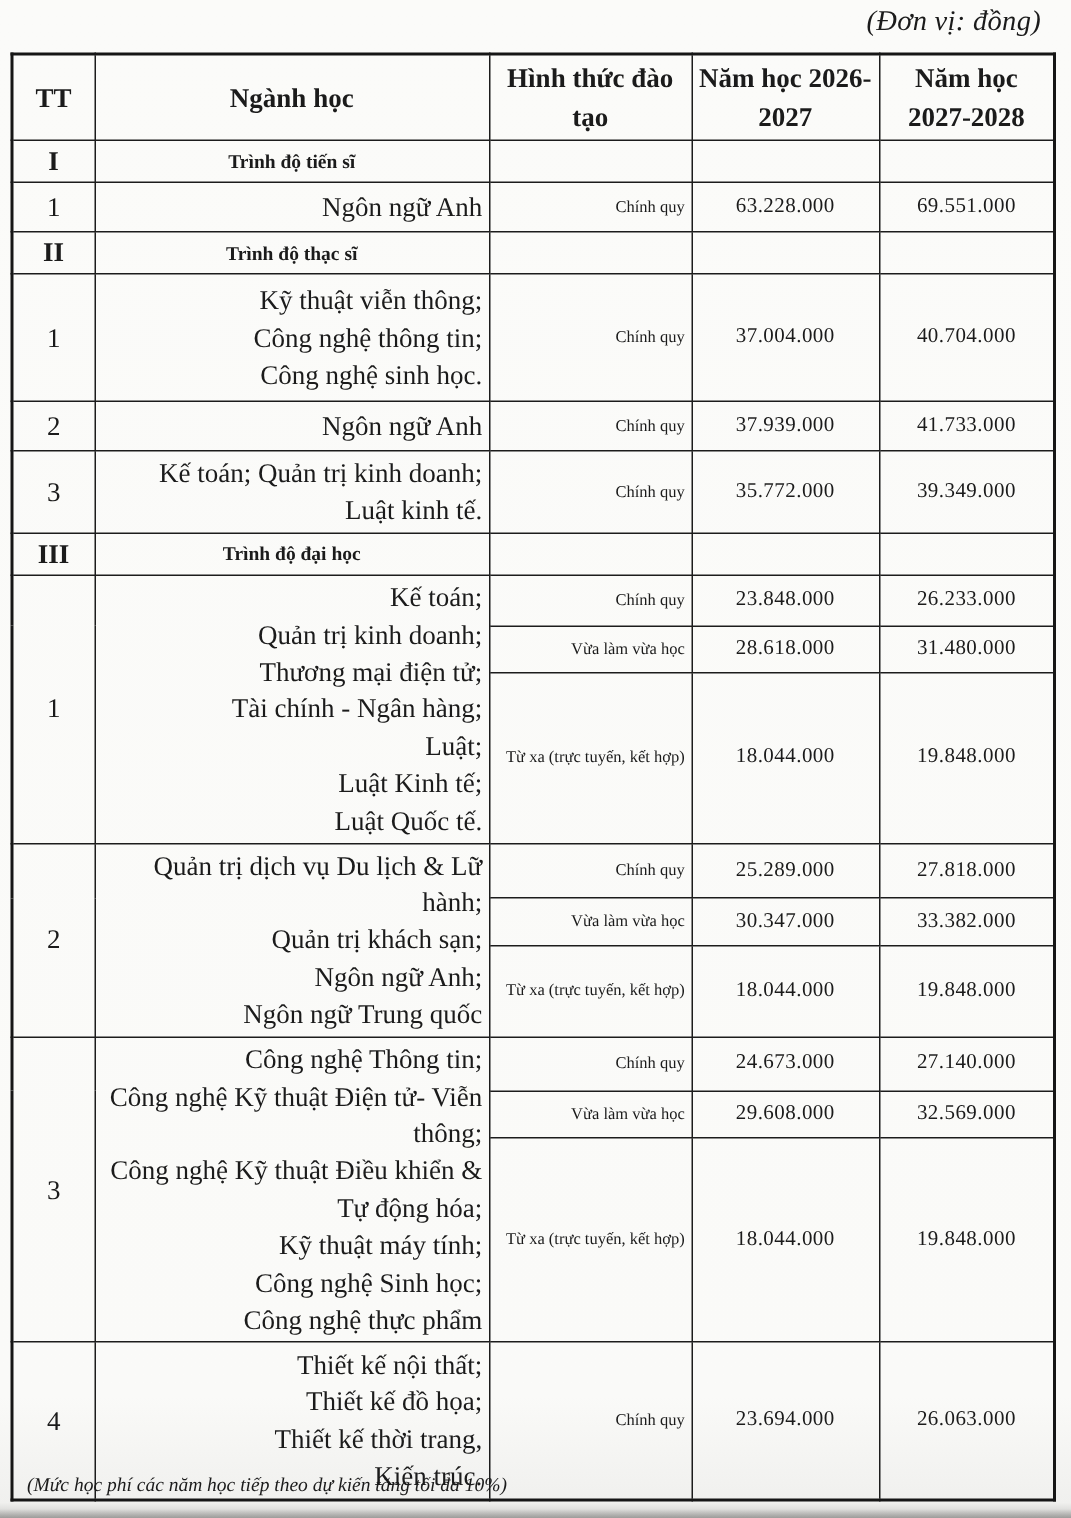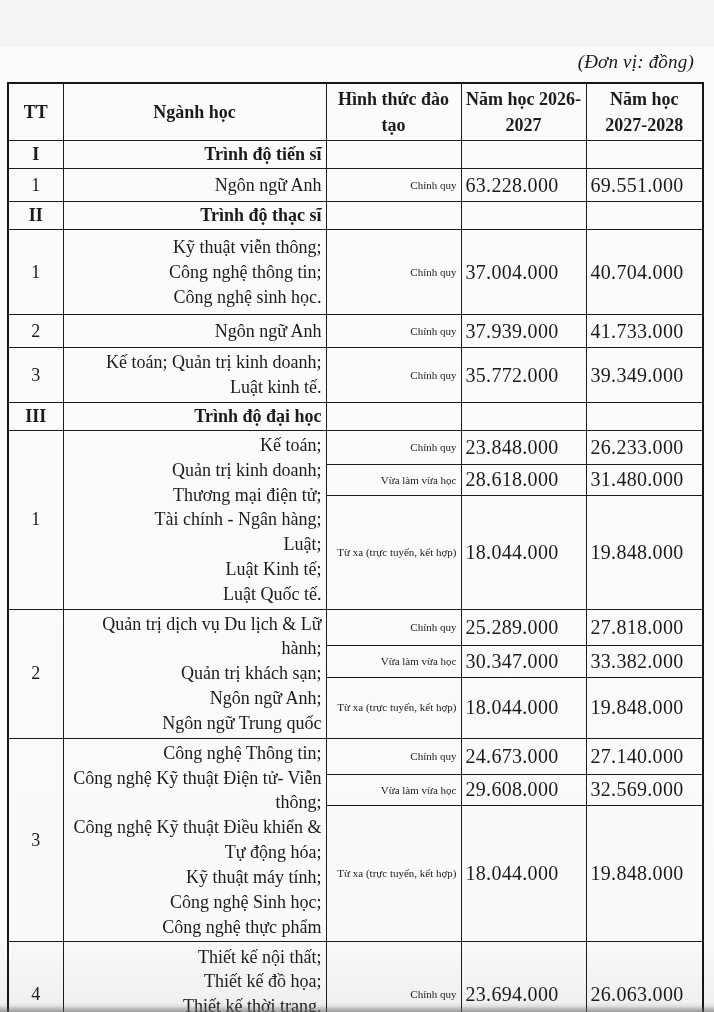--- a/index.html
+++ b/index.html
@@ -7,21 +7,20 @@
     width:714px;height:1012px;
     background:#f4f4f2;
     font-family:"Liberation Serif","DejaVu Serif",serif;
     color:#1b1b1b;
     position:relative;
     overflow:hidden;
   }
   .page{
     position:absolute;inset:0;
     background:linear-gradient(180deg,#fbfbf9 0%,#fafaf8 92%,#f0f0ee 99%,#c9c9c7 100%);
-    margin-top:47px;
   }
   .unit-note{
     position:absolute;
     top:4px;right:20px;
     font-style:italic;
     font-size:19px;
     letter-spacing:0.2px;
   }
   table.fee-table{
     position:absolute;
@@ -50,34 +49,34 @@
   }
   td.tt.roman{font-weight:bold;}
   td.majors{
     text-align:right;
     padding-left:8px;
     white-space:pre-line;
     line-height:1.38;
   }
   td.section-title{
     font-weight:bold;
-    text-align:right;
+    text-align:center;
     padding-left:8px;
-    font-size:18px;
+    font-size:13px;
   }
   td.fmt{
     text-align:right;
     padding-left:5px;
     padding-right:2px;
     font-size:11px;
     line-height:1.35;
   }
   td.num{
-    text-align:left;
-    font-size:20px;
+    text-align:center;
+    font-size:14px;
     letter-spacing:0.3px;
   }
   
   tr.rh55{height:55px;}
   tr.rh28{height:28px;}
   tr.rh33{height:33px;}
   tr.rh85{height:85px;}
   tr.rh35{height:35px;}
   tr.rh52{height:52px;}
   tr.rh30{height:30px;padding-left:33px;}

